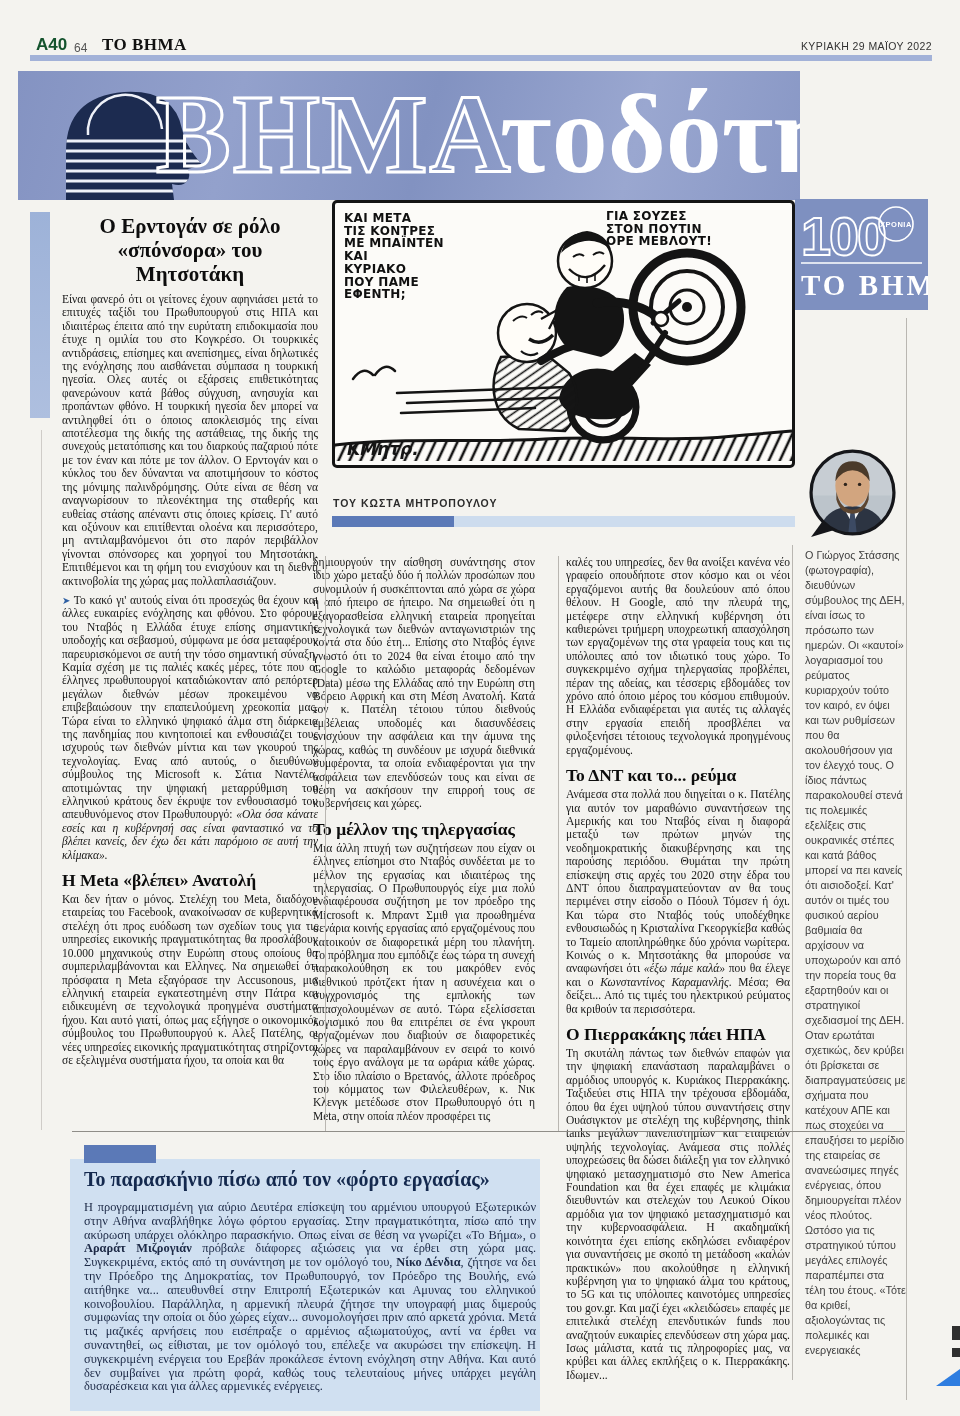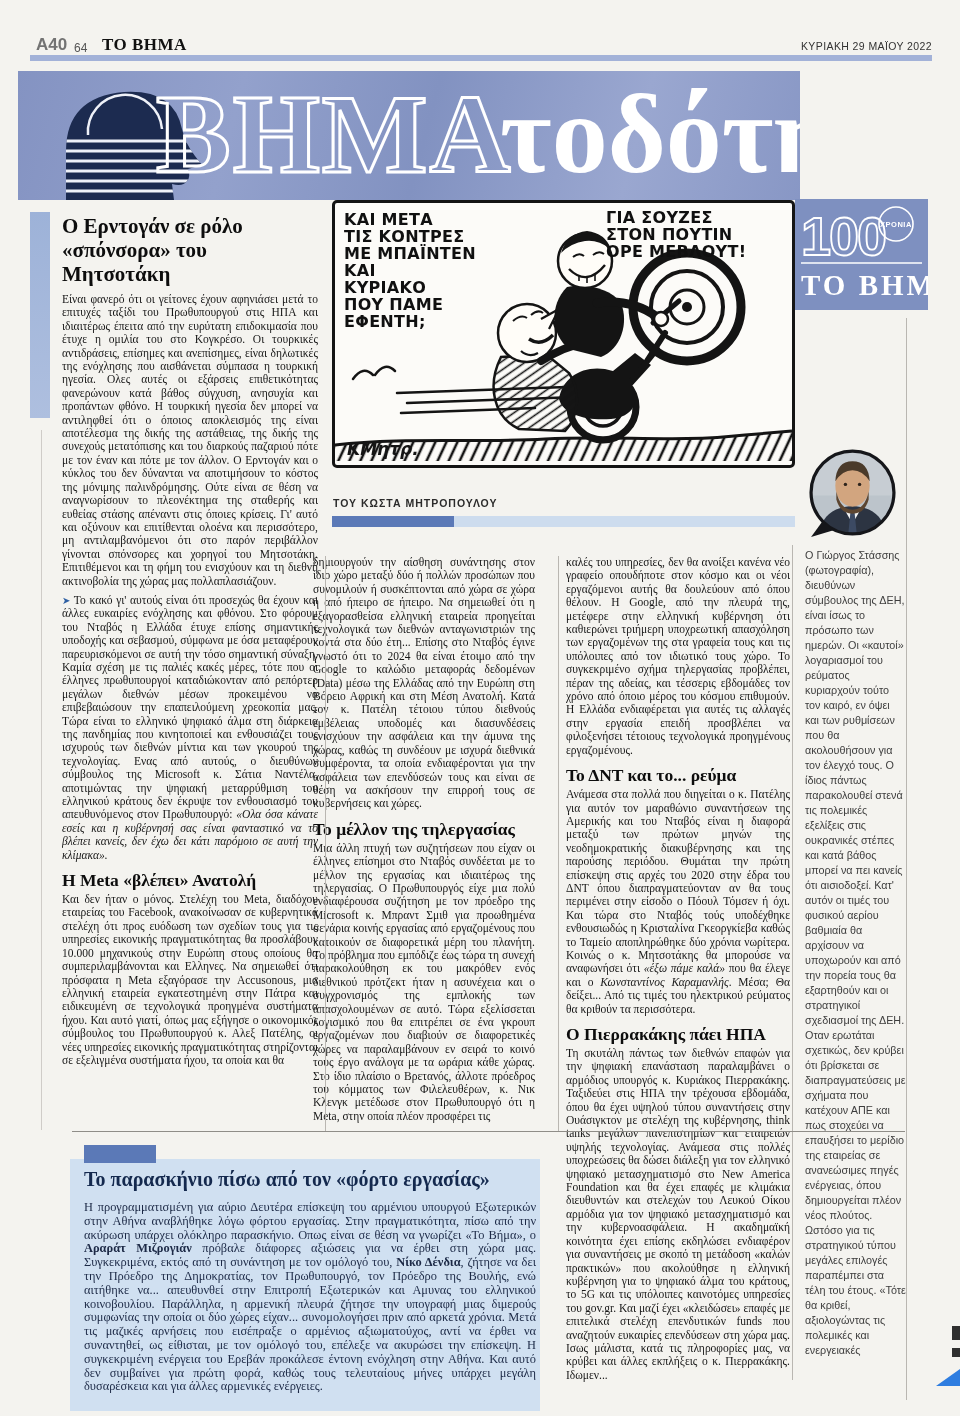--- a/index.html
+++ b/index.html
@@ -2,53 +2,53 @@
 <html style="--rule_blue: #a3b2d8; --banner_blue: #8897c5; --logo_blue: #7e90c0; --accent_blue: #5b79b7; --light_bar_blue: #cddcee; --box_blue: #d0e0f1; --arrow_blue: #2e5fa3; --triangle_blue: #2e7de0;"><head>
 <meta charset="utf-8">
 <title>TO BHMA — A40</title>
 <style>
   html,body{margin:0;padding:0;background:#dddcd8;}
   .page{position:relative;width:960px;height:1416px;background:#f4f3ef;overflow:hidden;
         font-family:"Liberation Serif",serif;color:#171717;}
   .abs{position:absolute;}
 
   
-  .pcode{left:36px;top:35px;font:700 17px "Liberation Sans",sans-serif;color:#737373;}
+  .pcode{left:36px;top:35px;font:700 17px "Liberation Sans",sans-serif;color:#14532d;}
   .pnum{left:74px;top:41px;font:12px "Liberation Sans",sans-serif;color:#555;}
   .brandtop{left:102px;top:35px;font:700 17px "Liberation Serif",serif;letter-spacing:.5px;color:#111;}
   .date{right:28px;top:40px;font:10.5px "Liberation Sans",sans-serif;letter-spacing:.4px;color:#333;}
   .toprule{left:30px;top:55px;width:902px;height:6px;background:var(--rule_blue,#a3b2d8);}
 
   
   .banner{left:18px;top:71px;width:782px;height:129px;overflow:hidden;
           background:linear-gradient(105deg,#8493c2 0%,#93a1cc 28%,#8292c1 52%,#9aa7d0 78%,#8897c5 100%);}
   .headlogo{position:absolute;left:18px;top:6px;width:185px;height:123px;}
   .logotype{position:absolute;left:138px;top:2px;width:775px;height:127px;overflow:visible;}
 
   
   .anniv{left:795px;top:199px;width:133px;height:111px;background:var(--logo_blue,#7e90c0);}
 
   
   .cartoon{left:332px;top:200px;width:463px;height:268px;background:#fcfbf8;border:3px solid #141414;border-radius:5px;box-sizing:border-box;}
   .cartoon svg{position:absolute;left:0;top:0;width:100%;height:100%;}
-  .speech{position:absolute;font-family:"DejaVu Sans",sans-serif;font-weight:700;font-size:16px;
+  .speech{position:absolute;font-family:"DejaVu Sans",sans-serif;font-weight:700;font-size:12px;
           line-height:1.06;letter-spacing:.3px;white-space:pre-line;color:#101010;}
   .speech.left{left:9px;top:9px;}
   .speech.right{left:271px;top:7px;}
   .credit{left:333px;top:497px;font:700 10.5px "Liberation Sans",sans-serif;letter-spacing:1px;color:#2b2b2b;}
   .bar-dark{left:332px;top:516px;width:122px;height:11px;background:var(--accent_blue,#6079ae);}
   .bar-light{left:454px;top:516px;width:341px;height:11px;background:var(--light_bar_blue,#cddcee);}
 
   
   .col{overflow:hidden;text-align:justify;font-size:11.5px;line-height:13.4px;}
   .col p{margin:0 0 6px 0;}
   .col1{left:62px;top:214px;width:256px;height:920px;}
   .col2{left:313px;top:556px;width:222px;height:578px;}
   .col3{left:566px;top:556px;width:224px;height:845px;}
-  h1.main{margin:0 0 7px 0;font:700 21px/24px "Liberation Serif",serif;white-space:pre-line;text-align:left;color:#0d0d0d;}
+  h1.main{margin:0 0 7px 0;font:700 21px/24px "Liberation Serif",serif;white-space:pre-line;text-align:center;color:#0d0d0d;}
   h2.sect{margin:8px 0 3px 0;font:700 17.5px/20px "Liberation Serif",serif;text-align:left;color:#0d0d0d;}
   .arrow{color:var(--arrow_blue,#2e5fa3);font-family:"DejaVu Sans",sans-serif;font-size:10px;}
   .q{font-style:italic;}
   .colbar{left:30px;top:212px;width:20px;height:206px;background:linear-gradient(#9db2d8,#aebfdf);}
   .thinline{left:41px;top:430px;width:1px;height:700px;background:#cfccc8;}
 
   .vrule{width:1px;background:#b9b6b1;}
   .vr1{left:325px;top:556px;height:576px;}
   .vr2{left:558px;top:556px;height:576px;}
   .vr3{left:792px;top:545px;height:835px;}

